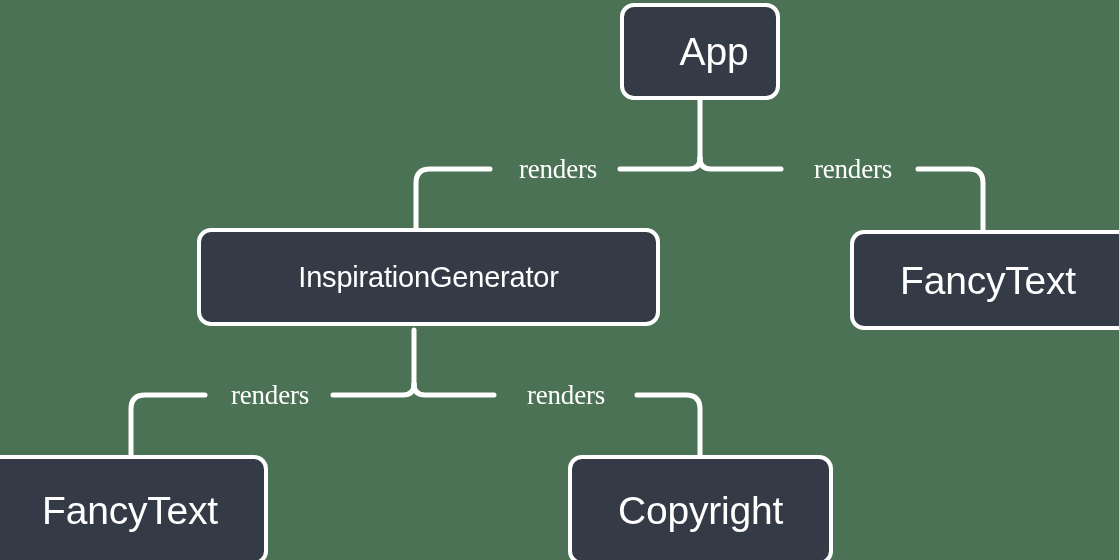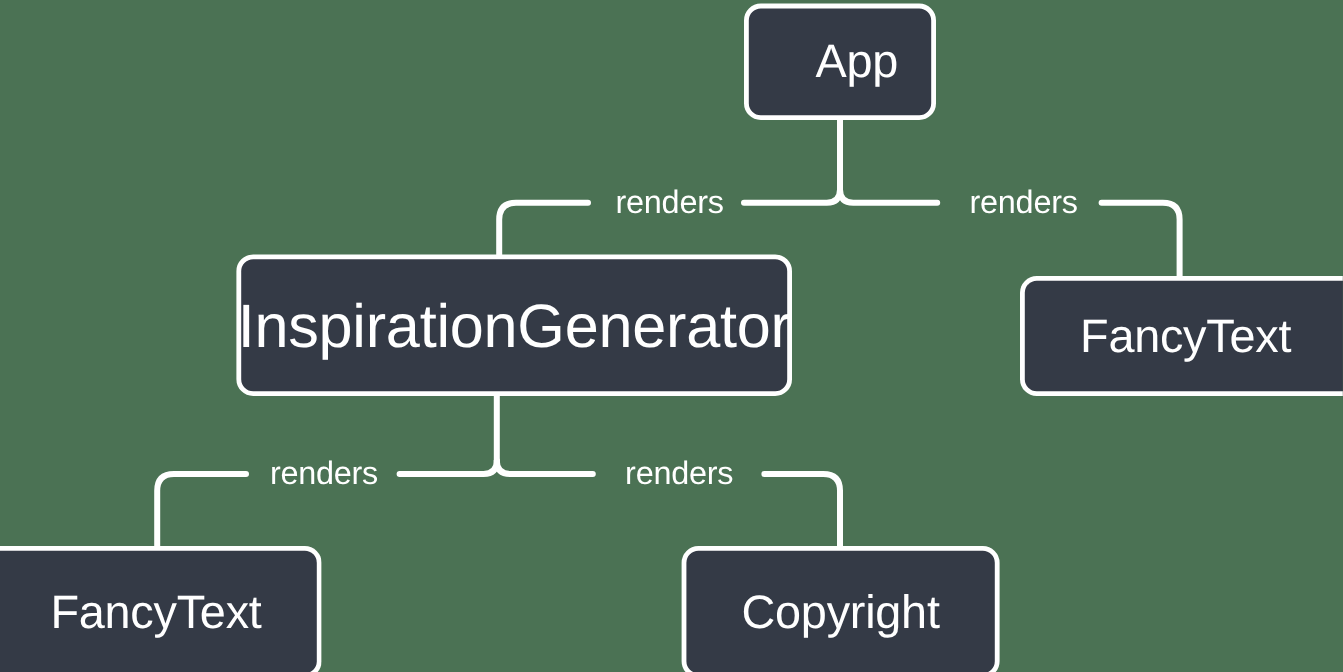--- a/index.html
+++ b/index.html
@@ -43,33 +43,33 @@
     white-space: nowrap;
     z-index: 2;
   }
   .node-label {
     display: block;
     line-height: 1;
   }
   .edge-label {
     position: absolute;
     color: #ffffff;
-    font-family: Liberation Sans, sans-serif;
+    font-family: Liberation Serif, serif;
     font-size: 27px;
     font-weight: 400;
     line-height: 1;
     letter-spacing: -0.2px;
     white-space: nowrap;
     transform: translate(-50%, -50%);
     z-index: 3;
   }
 
   
   #node-app          { left: 620px;  top: 3px;   width: 160px; height: 97px;  font-size: 39px; padding-left: 28px; }
-  #node-inspgen      { left: 197px;  top: 212px; width: 463px; height: 118px; font-size: 51px; }
+  #node-inspgen      { left: 197px;  top: 228px; width: 463px; height: 98px; font-size: 29px; }
   #node-fancy-right  { left: 850px;  top: 230px; width: 272px; height: 100px; font-size: 39px;
                        border-right: none; border-top-right-radius: 0; border-bottom-right-radius: 0; }
   #node-fancy-left   { left: -4px;   top: 455px; width: 272px; height: 110px; font-size: 39px;
                        border-left: none; border-top-left-radius: 0; border-bottom-left-radius: 0; }
   #node-copyright    { left: 568px;  top: 455px; width: 265px; height: 110px; font-size: 39px; }
 </style>
 </head>
 <body>
 
 <div id="diagram-root">

